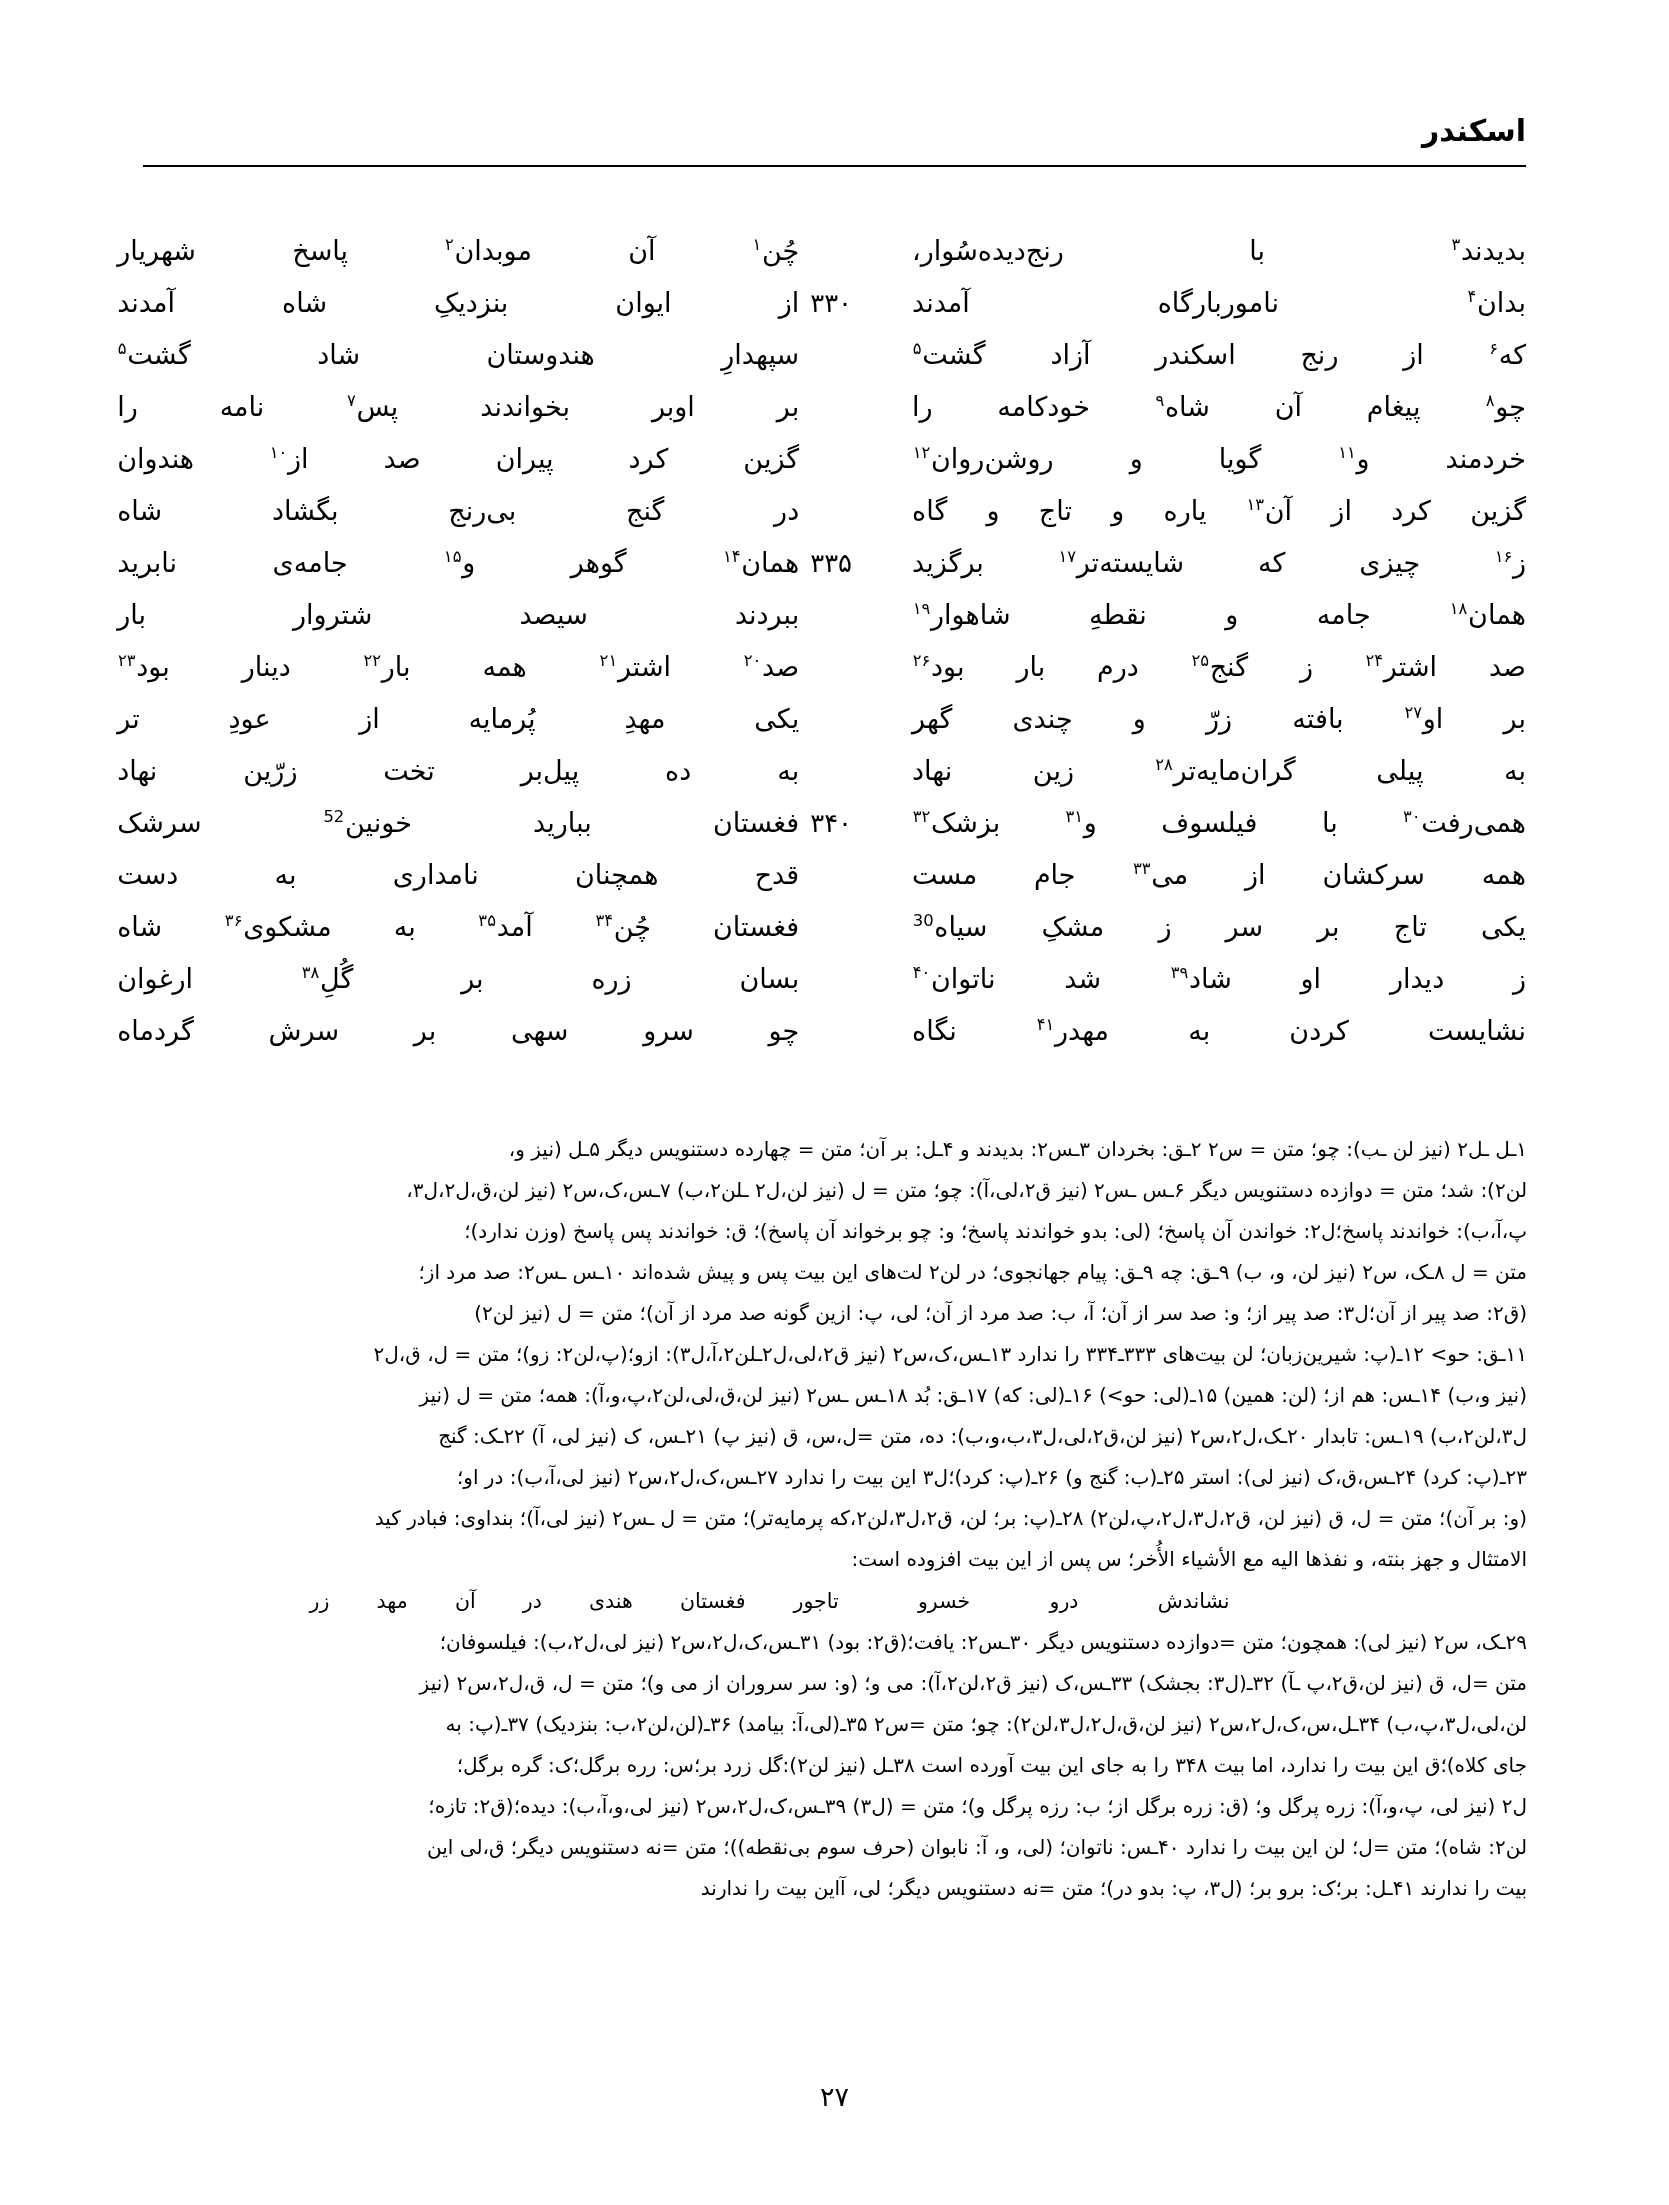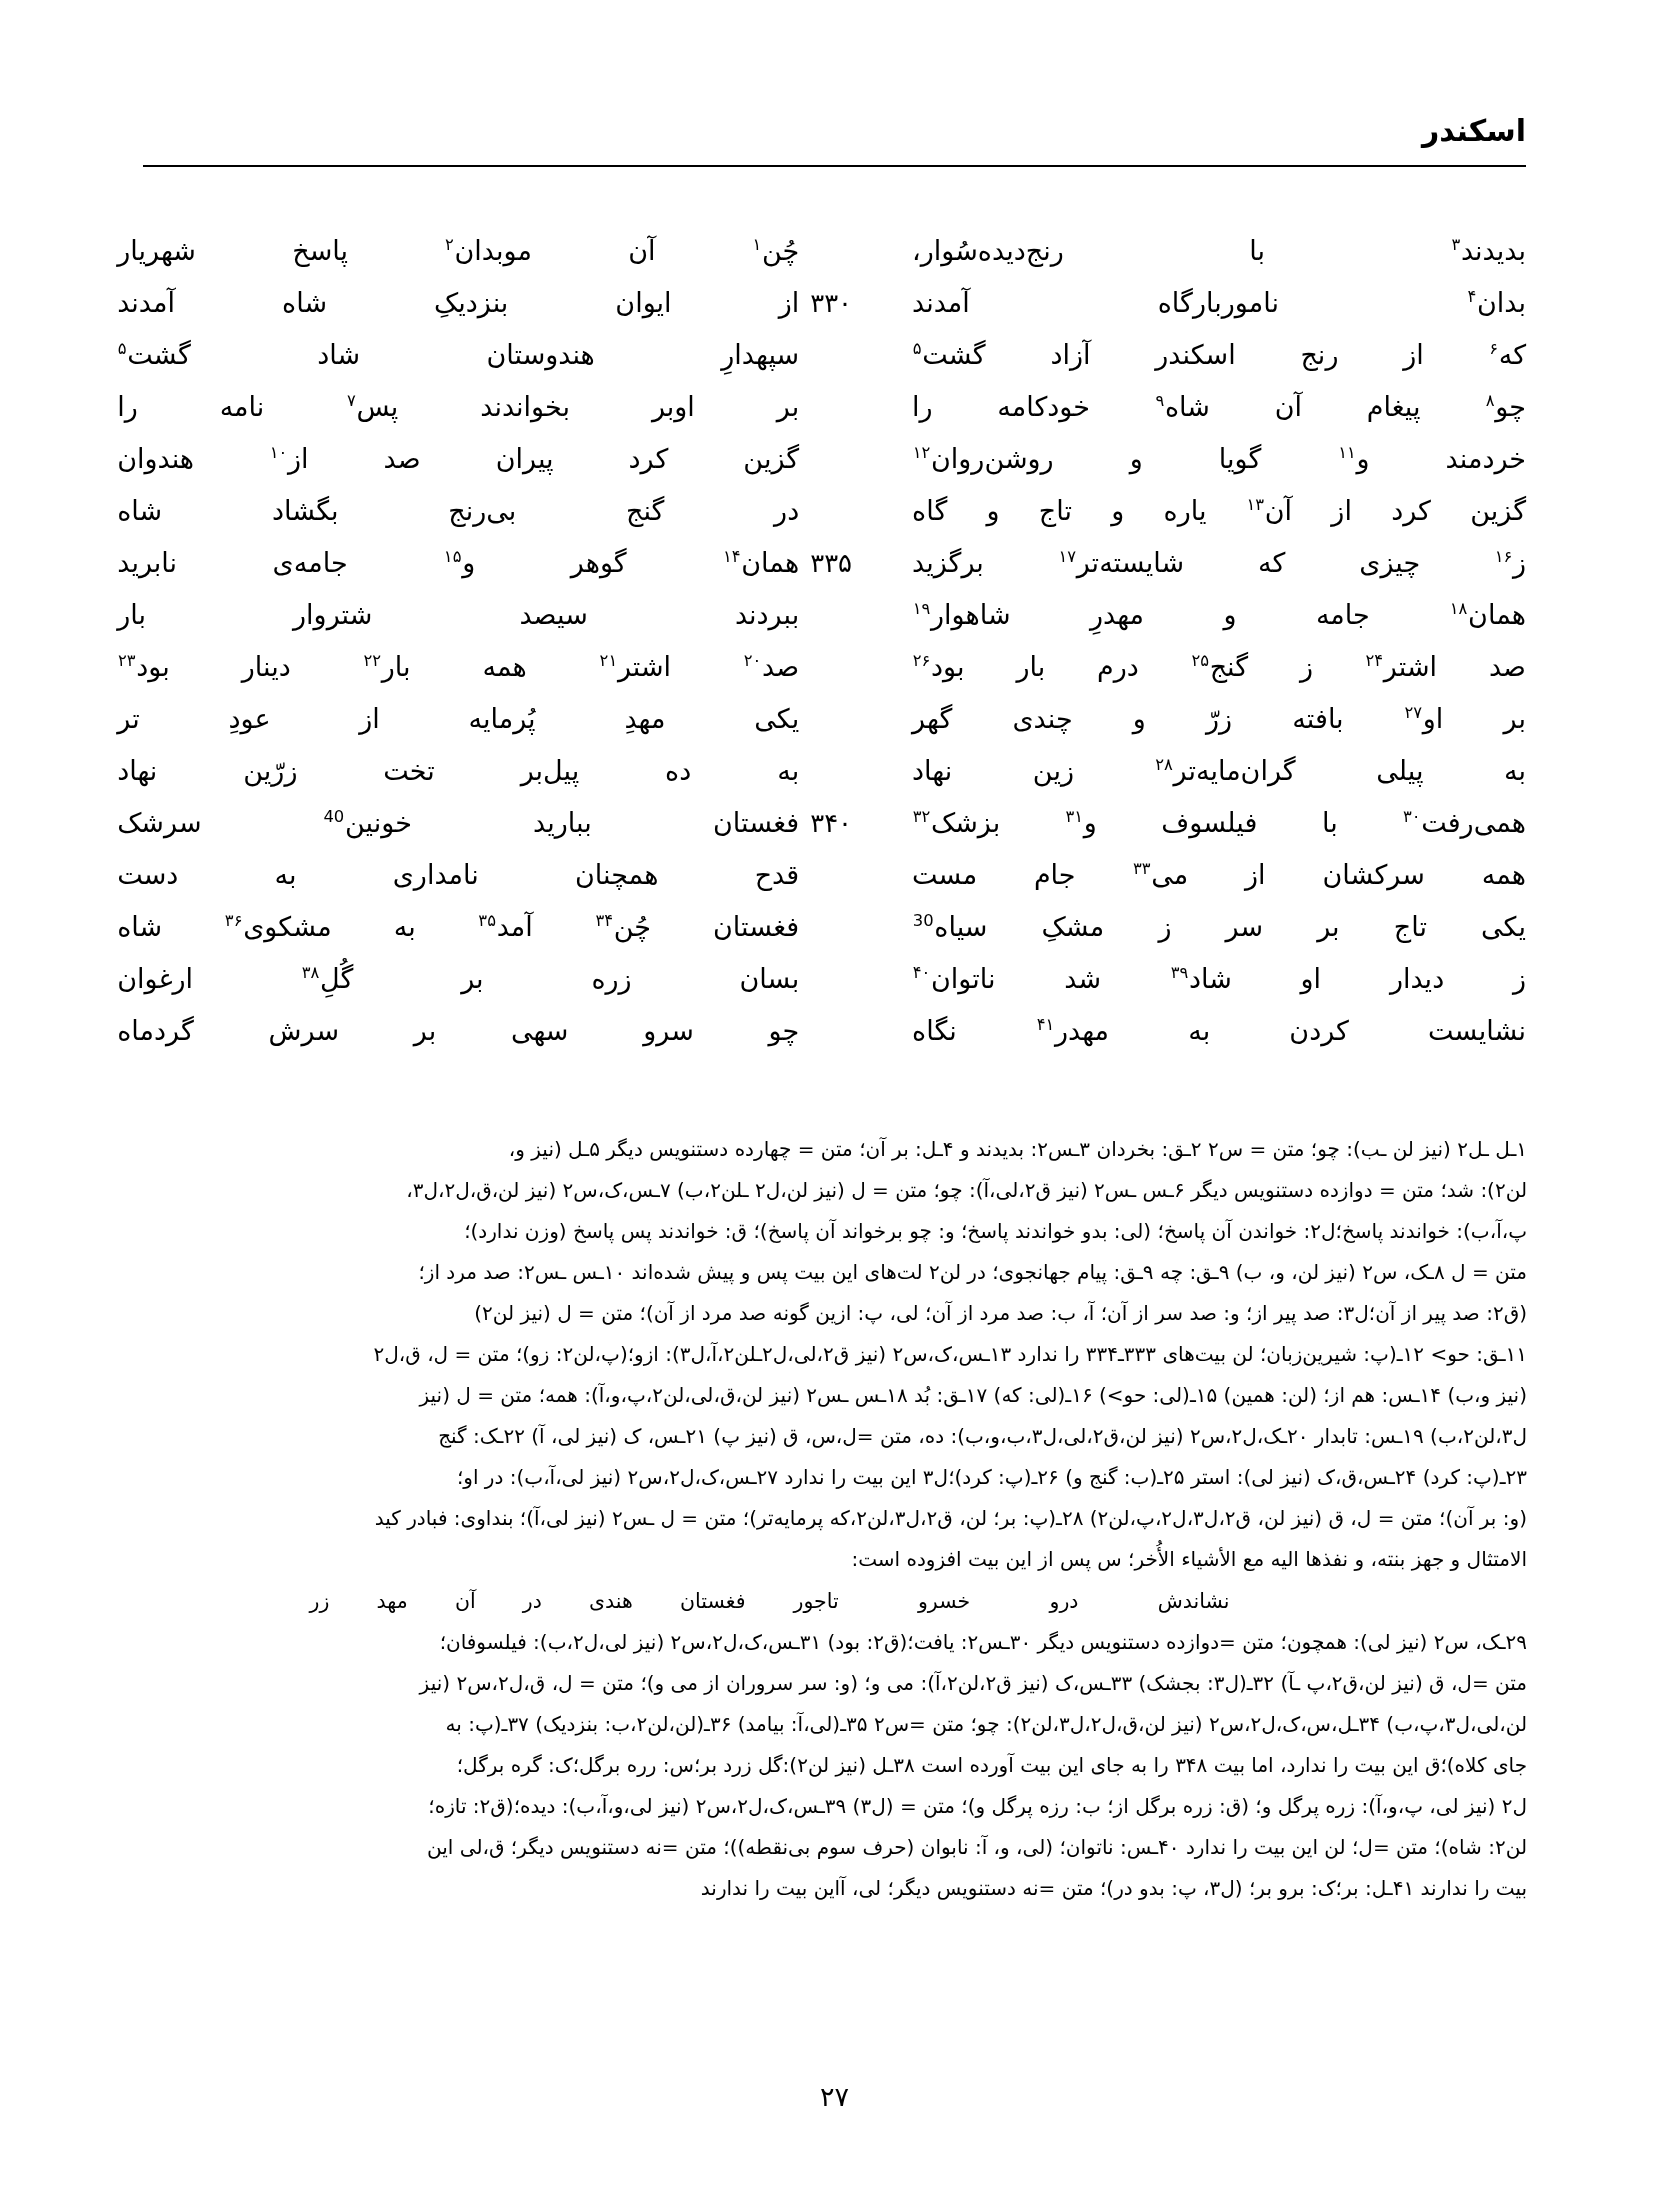--- a/index.html
+++ b/index.html
@@ -314,21 +314,21 @@
             <span class="w">نابرید</span>
           </span>
         </div>
       </div>
       <div class="couplet">
         <div class="hemi hemi-b">
           <span class="vtext spread">
             <span class="w">همان<sup class="fn">۱۸</sup></span>
             <span class="w">جامه</span>
             <span class="w">و</span>
-            <span class="w">مهدرِ</span>
+            <span class="w">نقطهِ</span>
             <span class="w">شاهوار<sup class="fn">۱۹</sup></span>
           </span>
         </div>
         <div class="hemi hemi-a">
           <span class="vnum empty">۰</span>
           <span class="vtext spread">
             <span class="w">ببردند</span>
             <span class="w">سیصد</span>
             <span class="w">شتروار</span>
             <span class="w">بار</span>
@@ -413,21 +413,21 @@
             <span class="w">فیلسوف</span>
             <span class="w">و<sup class="fn">۳۱</sup></span>
             <span class="w">بزشک<sup class="fn">۳۲</sup></span>
           </span>
         </div>
         <div class="hemi hemi-a">
           <span class="vnum">۳۴۰</span>
           <span class="vtext spread">
             <span class="w">فغستان</span>
             <span class="w">ببارید</span>
-            <span class="w">خونین<sup class="fn">40</sup></span>
+            <span class="w">خونین<sup class="fn">52</sup></span>
             <span class="w">سرشک</span>
           </span>
         </div>
       </div>
       <div class="couplet">
         <div class="hemi hemi-b">
           <span class="vtext spread">
             <span class="w">همه</span>
             <span class="w">سرکشان</span>
             <span class="w">از</span>

